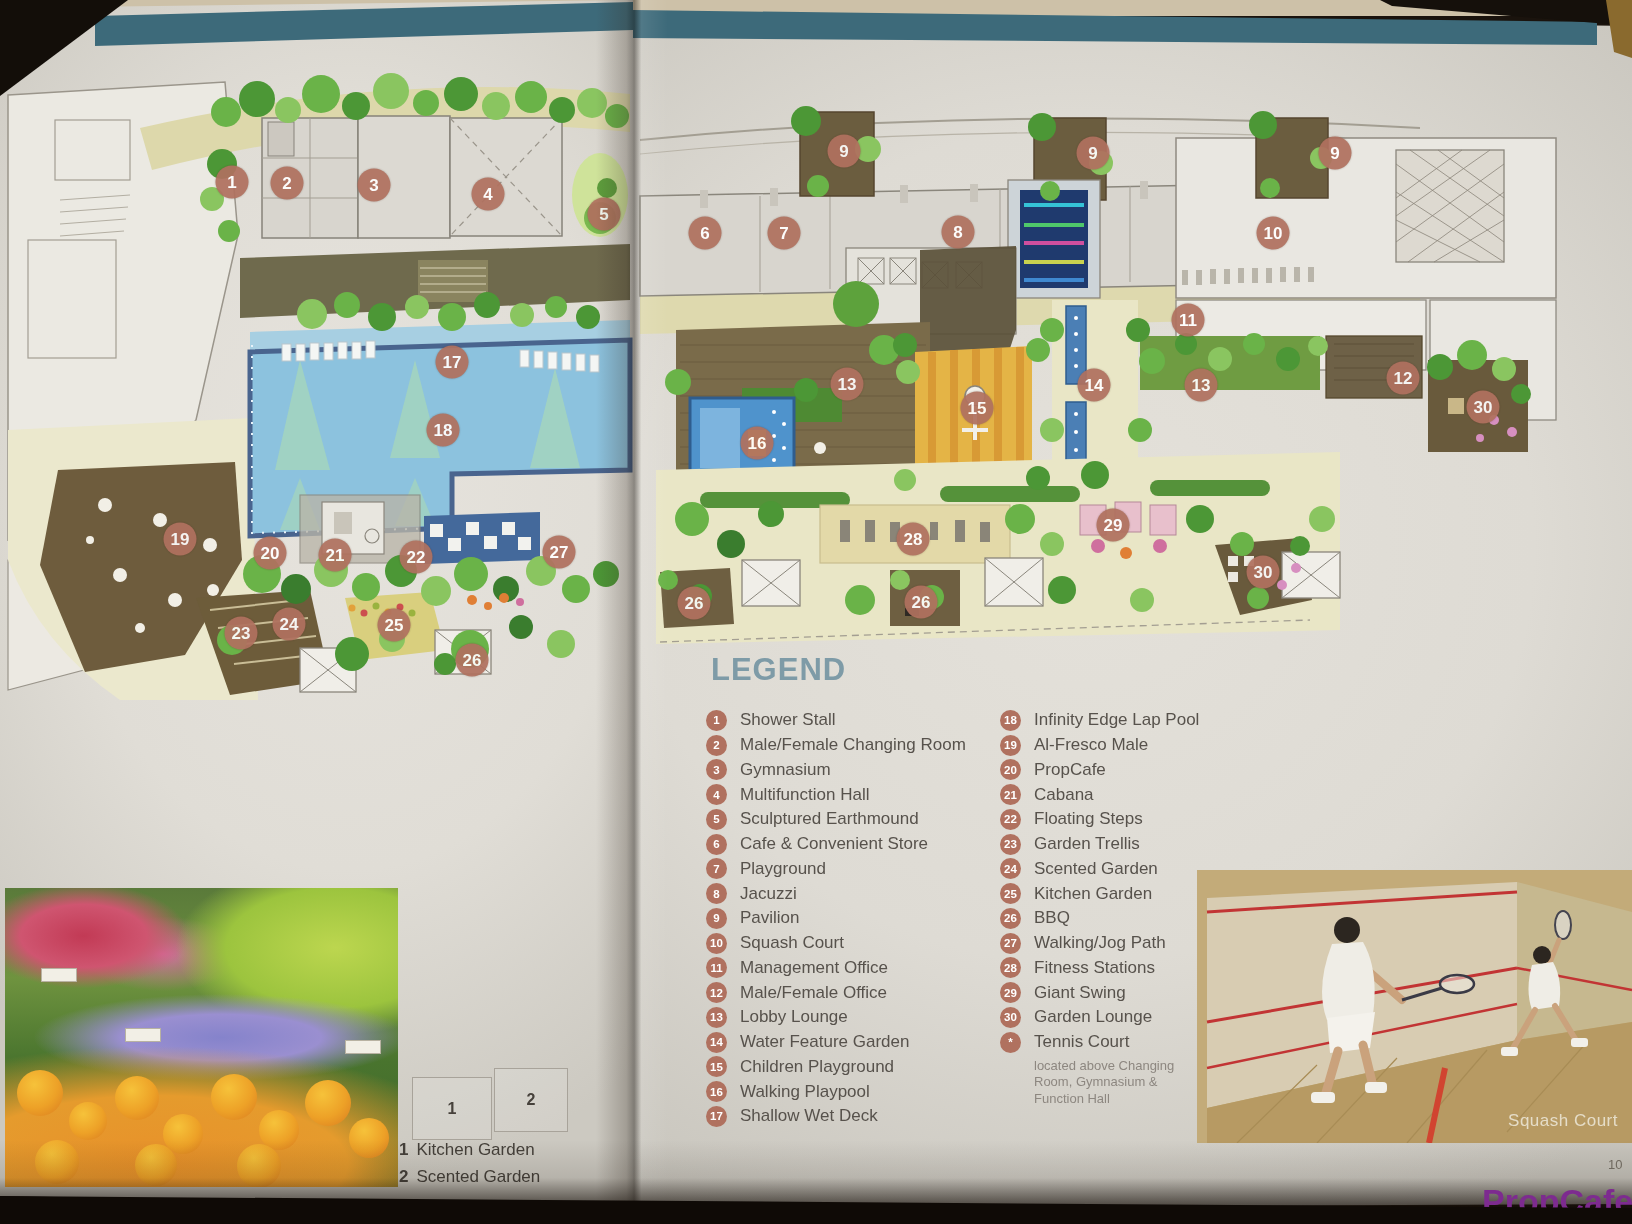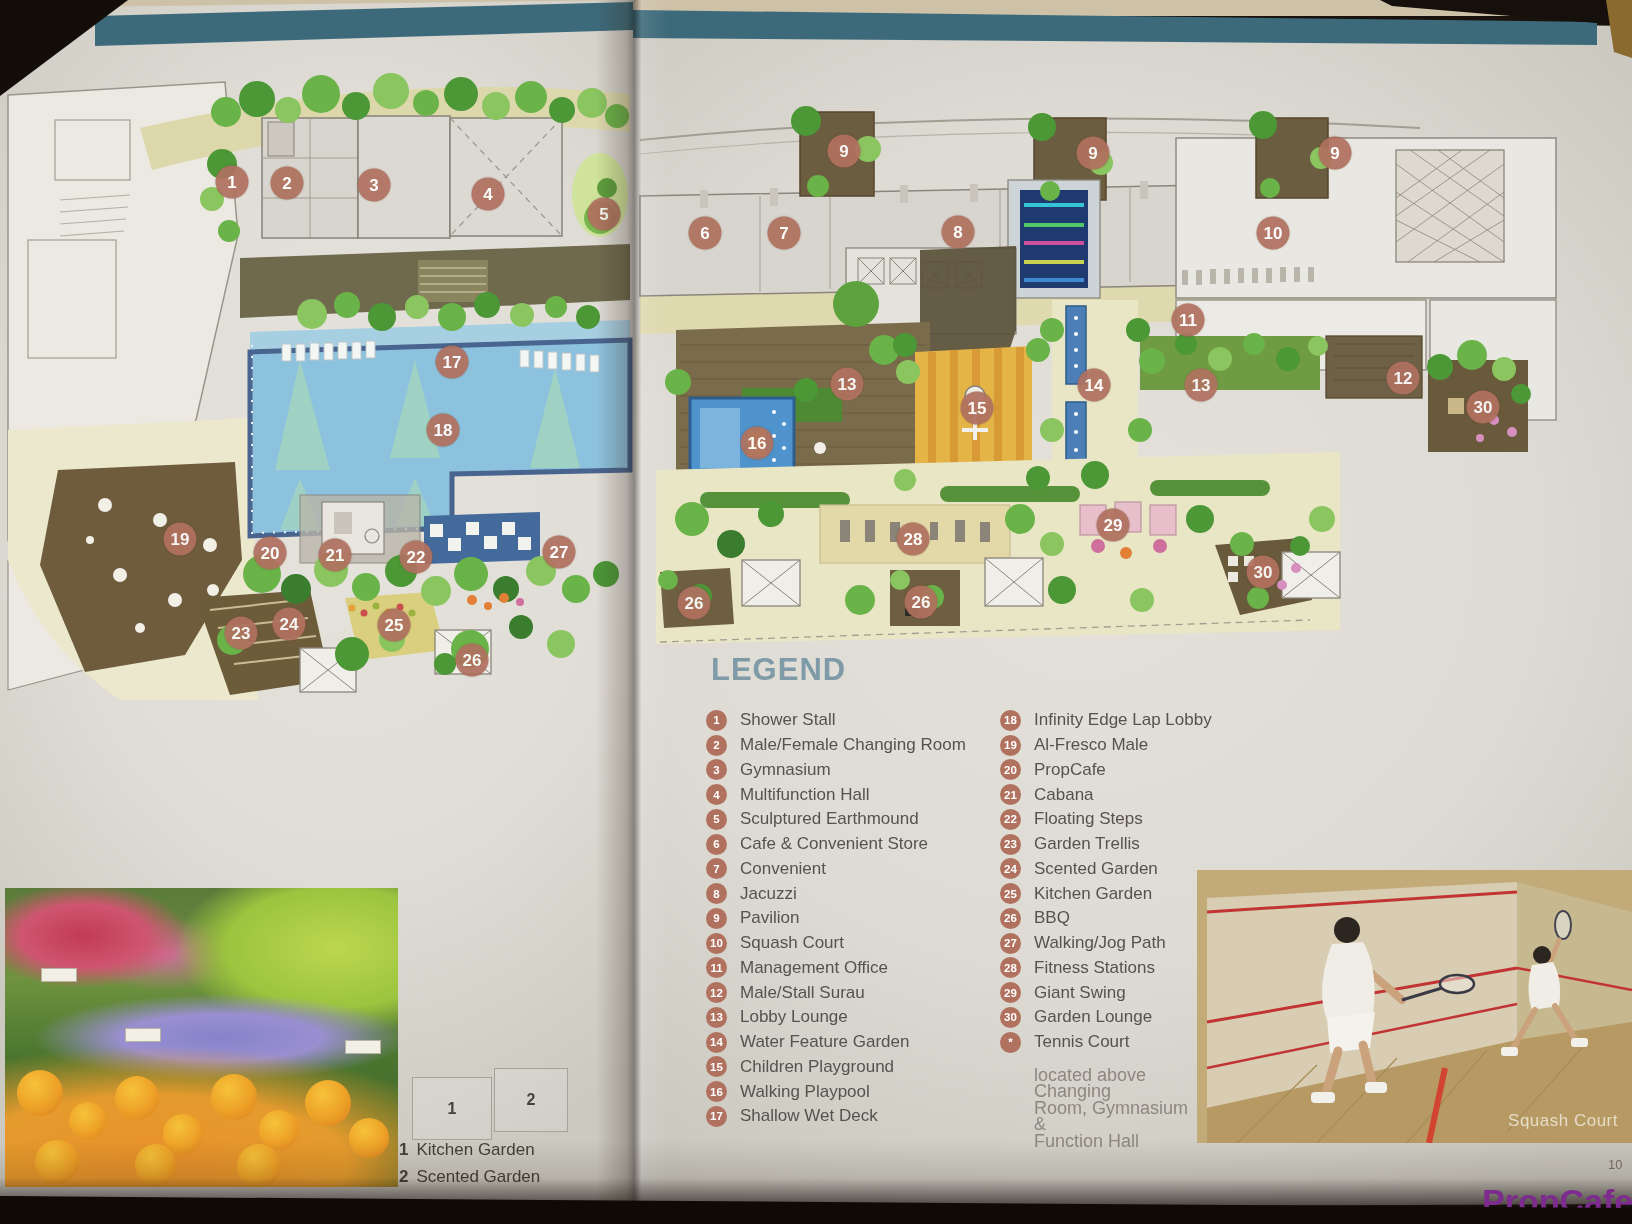--- a/index.html
+++ b/index.html
@@ -24,21 +24,21 @@
   
   #legend-title{position:absolute;left:711px;top:652px;font-size:31px;font-weight:bold;
     color:#7e9ba7;letter-spacing:1px;}
   .legend-col{position:absolute;width:300px;}
   #legend-col-left{left:706px;top:708px;}
   #legend-col-right{left:1000px;top:708px;}
   .legend-row{height:24.75px;display:flex;align-items:center;}
   .lnum{flex:0 0 auto;width:21px;height:21px;border-radius:50%;background:#b0715f;color:#fff;
     font-size:11.5px;font-weight:bold;display:flex;align-items:center;justify-content:center;margin-right:13px;}
   .llabel{font-size:17px;color:#57524c;white-space:nowrap;}
-  #tennis-note{margin-left:34px;width:170px;font-size:18px;line-height:16.5px;color:#8d8780;margin-top:12px;}
+  #tennis-note{margin-left:34px;width:170px;font-size:13px;line-height:16.5px;color:#8d8780;margin-top:3px;}
   
   #flower-photo{position:absolute;left:5px;top:888px;width:393px;height:299px;overflow:hidden;
     background:
       radial-gradient(ellipse 430px 150px at 38% 92%, #e8912a 0%, #e59b2d 45%, rgba(230,150,40,0) 78%),
       radial-gradient(ellipse 250px 58px at 55% 50%, #8583cb 0%, #9a8fd0 40%, rgba(150,140,210,0) 75%),
       radial-gradient(ellipse 210px 115px at 84% 20%, #bcd64f 0%, #9cc43e 52%, rgba(160,200,60,0) 76%),
       radial-gradient(ellipse 150px 75px at 20% 16%, #c23a55 0%, #cf5570 42%, rgba(200,70,100,0) 70%),
       radial-gradient(ellipse 120px 55px at 40% 22%, #d470a0 0%, rgba(215,115,160,0) 68%),
       linear-gradient(180deg,#5a7a3a 0%,#6f933f 30%,#49742e 58%,#3f6328 100%);}
   .mari{position:absolute;border-radius:50%;background:radial-gradient(circle at 38% 32%, #f6c23a 0%, #eda127 55%, #d97b1f 100%);}
@@ -530,41 +530,41 @@
       <div class="legend-row">
         <span class="lnum">5</span>
         <span class="llabel">Sculptured Earthmound</span>
       </div>
       <div class="legend-row">
         <span class="lnum">6</span>
         <span class="llabel">Cafe &amp; Convenient Store</span>
       </div>
       <div class="legend-row">
         <span class="lnum">7</span>
-        <span class="llabel">Convenient</span>
+        <span class="llabel">Playground</span>
       </div>
       <div class="legend-row">
         <span class="lnum">8</span>
         <span class="llabel">Jacuzzi</span>
       </div>
       <div class="legend-row">
         <span class="lnum">9</span>
         <span class="llabel">Pavilion</span>
       </div>
       <div class="legend-row">
         <span class="lnum">10</span>
         <span class="llabel">Squash Court</span>
       </div>
       <div class="legend-row">
         <span class="lnum">11</span>
         <span class="llabel">Management Office</span>
       </div>
       <div class="legend-row">
         <span class="lnum">12</span>
-        <span class="llabel">Male/Stall Surau</span>
+        <span class="llabel">Male/Female Office</span>
       </div>
       <div class="legend-row">
         <span class="lnum">13</span>
         <span class="llabel">Lobby Lounge</span>
       </div>
       <div class="legend-row">
         <span class="lnum">14</span>
         <span class="llabel">Water Feature Garden</span>
       </div>
       <div class="legend-row">
@@ -579,21 +579,21 @@
         <span class="lnum">17</span>
         <span class="llabel">Shallow Wet Deck</span>
       </div>
     </div>
 
   <div id="legend-col-right" class="legend-col">
     <div>
 
     <div class="legend-row">
           <span class="lnum">18</span>
-          <span class="llabel">Infinity Edge Lap Lobby</span>
+          <span class="llabel">Infinity Edge Lap Pool</span>
         </div>
         <div class="legend-row">
           <span class="lnum">19</span>
           <span class="llabel">Al-Fresco Male</span>
         </div>
         <div class="legend-row">
           <span class="lnum">20</span>
           <span class="llabel">PropCafe</span>
         </div>
         <div class="legend-row">

